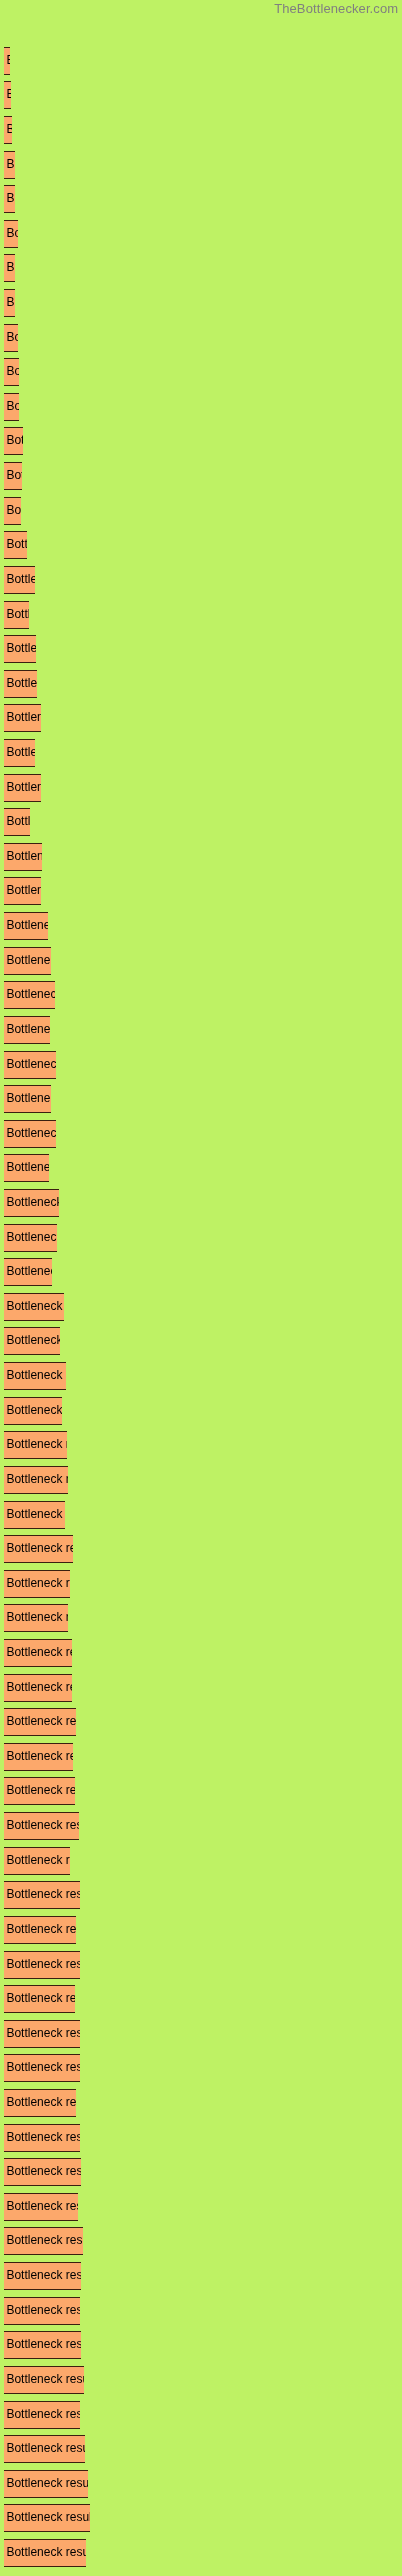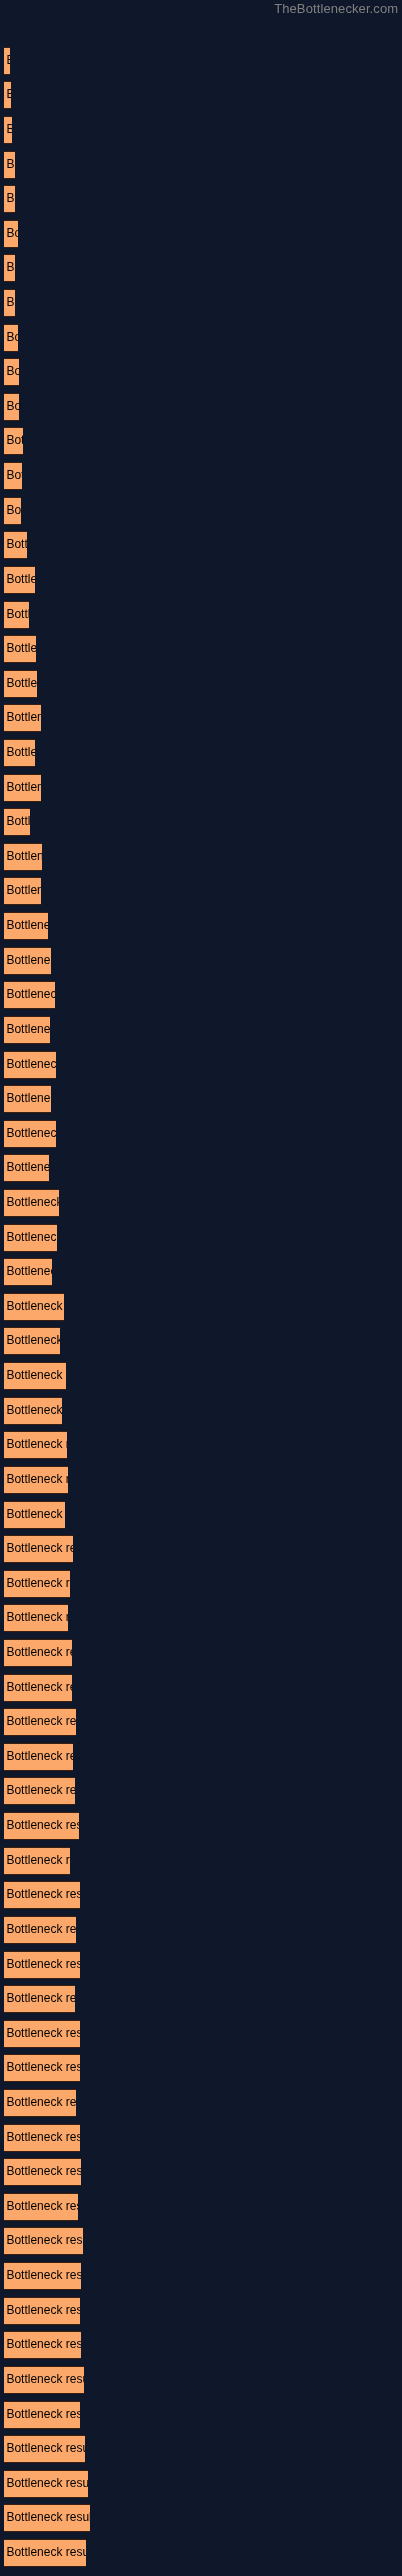--- a/index.html
+++ b/index.html
@@ -10,21 +10,21 @@
   body {
     width: 403px;
     height: 2576px;
     position: relative;
     overflow: hidden;
     font-family: "Liberation Sans", sans-serif;
   }
   #chart-root {
     position: absolute;
     inset: 0;
-    background: #0f172a;
+    background: #bef264;
   }
   #watermark {
     position: absolute;
     top: 0.8px;
     right: 4.8px;
     color: #808080;
     font-family: "Liberation Sans", sans-serif;
     font-size: 13px;
     letter-spacing: 0.1px;
     white-space: nowrap;

